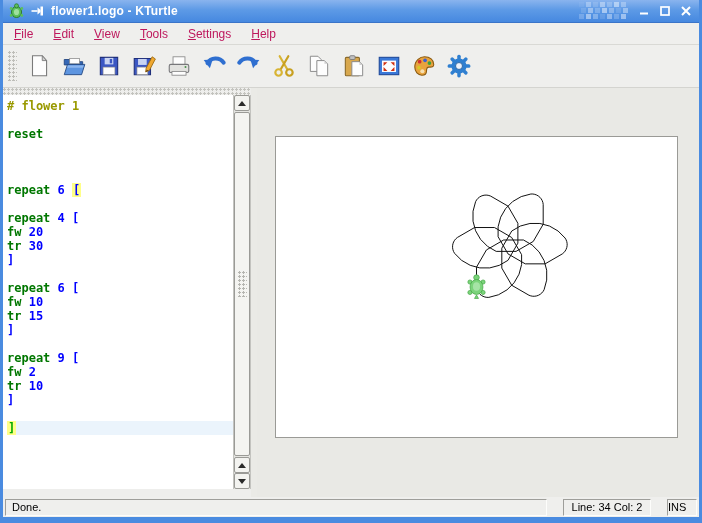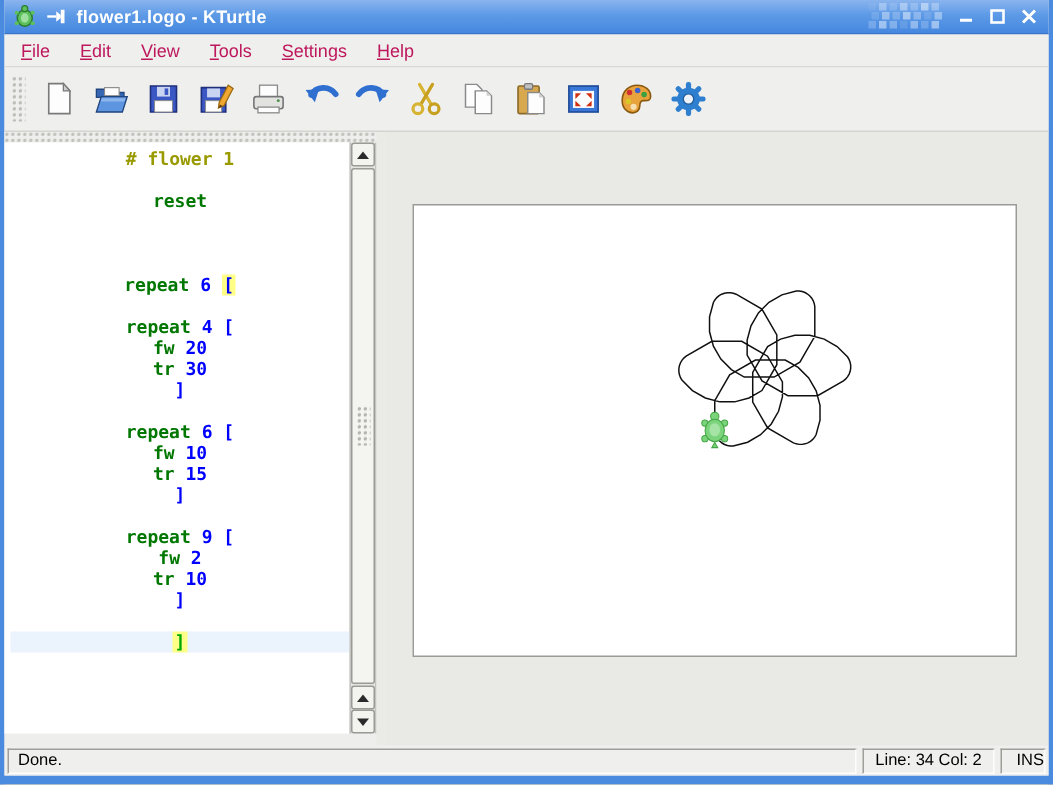--- a/index.html
+++ b/index.html
@@ -51,21 +51,21 @@
     background-image:radial-gradient(circle at 1.5px 1.5px,#bdbdb8 1px,transparent 1.3px);
     background-size:4px 4px;
   }
   .tbtn{
     width:31px; height:31px; display:flex; align-items:center; justify-content:center;
     margin-right:4px; border-radius:3px;
   }
   .tbtn svg{ width:26px; height:26px; display:block; }
 
   
-  .main{ flex:1 1 auto; display:flex; min-height:0;text-align:center; }
+  .main{ flex:1 1 auto; display:flex; min-height:0; }
 
   .editor-panel{
     width:248px; flex:0 0 248px; background:#eeeeec;
     display:flex; flex-direction:column; padding-bottom:8px;
   }
   .grip-h{
     height:7px; flex:0 0 7px;
     background-image:radial-gradient(circle at 1.5px 1.5px,#c3c3be 1px,transparent 1.3px);
     background-size:4px 4px; background-color:#eeeeec;
   }
@@ -107,31 +107,31 @@
   .canvas{
     position:absolute; left:18px; top:48px;
     width:403px; height:302px; background:#fff;
     border:1px solid #9a9a96;
   }
   .canvas svg{ display:block; width:100%; height:100%; }
 
   
   .statusbar{
     height:20px; flex:0 0 20px; background:#efefed;
-    display:flex; align-items:center; gap:4px; padding:0 2px;
+    display:flex; align-items:center; gap:16px; padding:0 2px;
     font-size:11px; color:#000;
   }
   .spanel{
     height:17px; background:#efefed;
     border:1px solid; border-color:#9e9e9a #fdfdfb #fdfdfb #9e9e9a;
     display:flex; align-items:center;
   }
   .spanel.msg{ flex:1 1 auto; padding-left:6px; }
   .spanel.cursorpos{ flex:0 0 88px; justify-content:center; }
-  .spanel.insmode{ flex:0 0 30px; justify-content:flex-end; }
+  .spanel.insmode{ flex:0 0 30px; justify-content:flex-start; }
 </style>
 </head>
 <body>
 
 <div class="window">
 
   <div class="titlebar">
     <svg width="17" height="17" viewBox="0 0 17 17">
       <ellipse cx="8.5" cy="9" rx="5" ry="5.5" fill="#5cc05c" stroke="#2d7a2d" stroke-width="1"></ellipse>
       <circle cx="8.5" cy="2.8" r="2" fill="#5cc05c" stroke="#2d7a2d" stroke-width="0.8"></circle>

